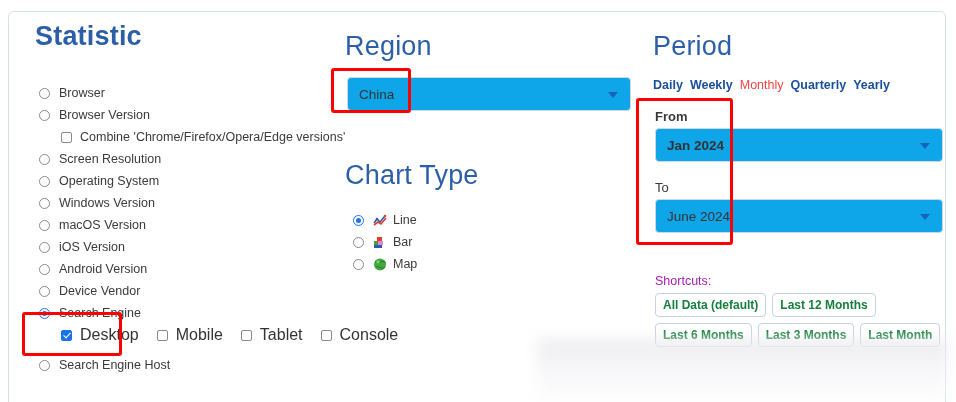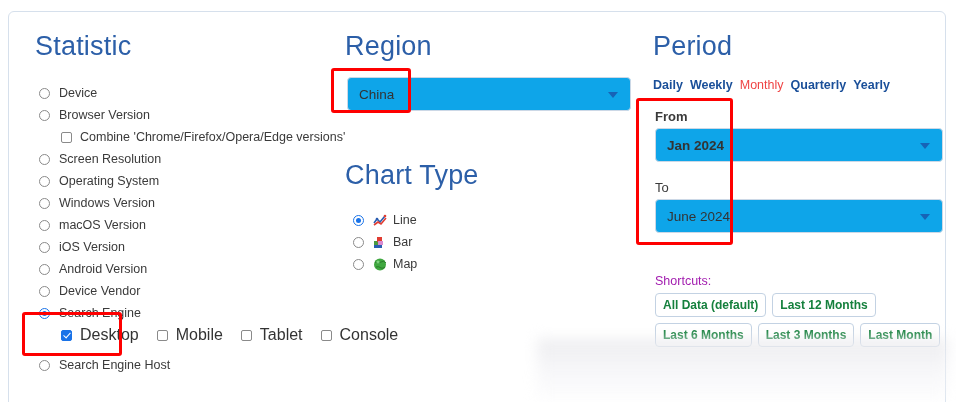--- a/index.html
+++ b/index.html
@@ -229,26 +229,26 @@
   #redbox-search-engine { left: 22px;  top: 312px; width: 100px; height: 44px; }
   #redbox-region        { left: 331px; top: 68px;  width: 80px;  height: 45px; }
   #redbox-period-dates  { left: 636px; top: 98px;  width: 97px;  height: 147px; }
 </style>
 </head>
 <body>
 
 <div id="panel">
 
   <div class="col" id="col-statistic">
-    <h2 class="section-title" style="position:absolute;left:10px;top:18px;">Statistic</h2>
+    <h2 class="section-title" style="position:absolute;left:10px;top:8px;font-weight:bold;">Statistic</h2>
 
     <div id="statistic-options" style="position:absolute;left:14px;top:70px;width:300px;">
         <div class="opt-row">
           <span class="radio"></span>
-          <span class="opt-label">Device</span>
+          <span class="opt-label">Browser</span>
         </div>
         <div class="opt-row">
           <span class="radio"></span>
           <span class="opt-label">Browser Version</span>
         </div>
         <div class="opt-row indent">
           <span class="checkbox"></span>
           <span class="opt-label">Combine 'Chrome/Firefox/Opera/Edge versions'</span>
         </div>
         <div class="opt-row">

